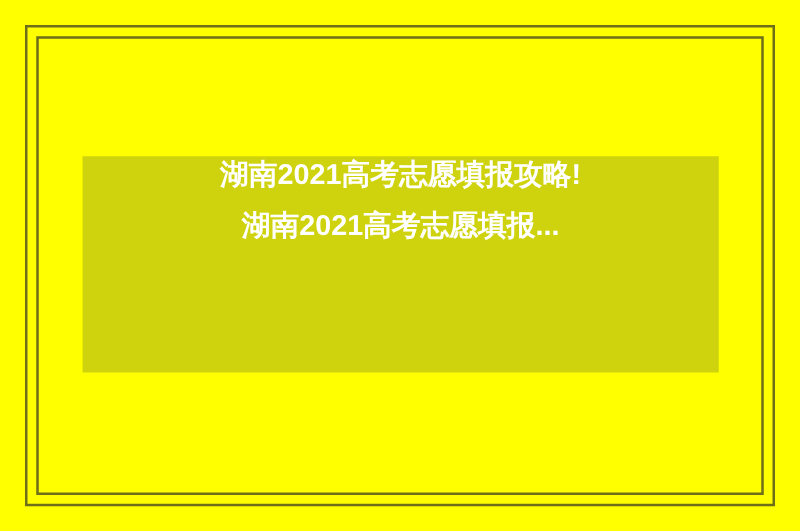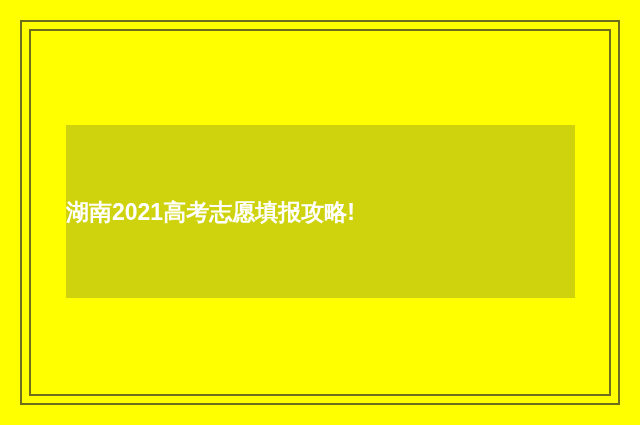--- a/index.html
+++ b/index.html
@@ -49,21 +49,21 @@
     background: #cfd30d;
     box-sizing: border-box;
   }
   .caption-text {
     position: absolute;
     left: 0;
     top: 0;
     width: 100%;
     height: 100%;
     display: flex;
-    flex-direction: row;
+    flex-direction: column;
     align-items: center;
     justify-content: flex-start;
     gap: 13px;
   }
   .caption-line {
     color: #ffffff;
     font-family: "Liberation Sans", sans-serif;
     font-size: 23px;
     font-weight: bold;
     line-height: 28px;
@@ -76,16 +76,17 @@
 <body>
 
 <div id="screenshot">
 
   <div class="frame-outer"></div>
   <div class="frame-inner"></div>
 
   <div class="caption-band">
     <div class="caption-text">
       <div class="caption-line">湖南2021高考志愿填报攻略!</div>
+      <div class="caption-line"> 湖南2021高考志愿填报...</div>
     </div>
   </div>
 
 </div>
 
 </body></html>

